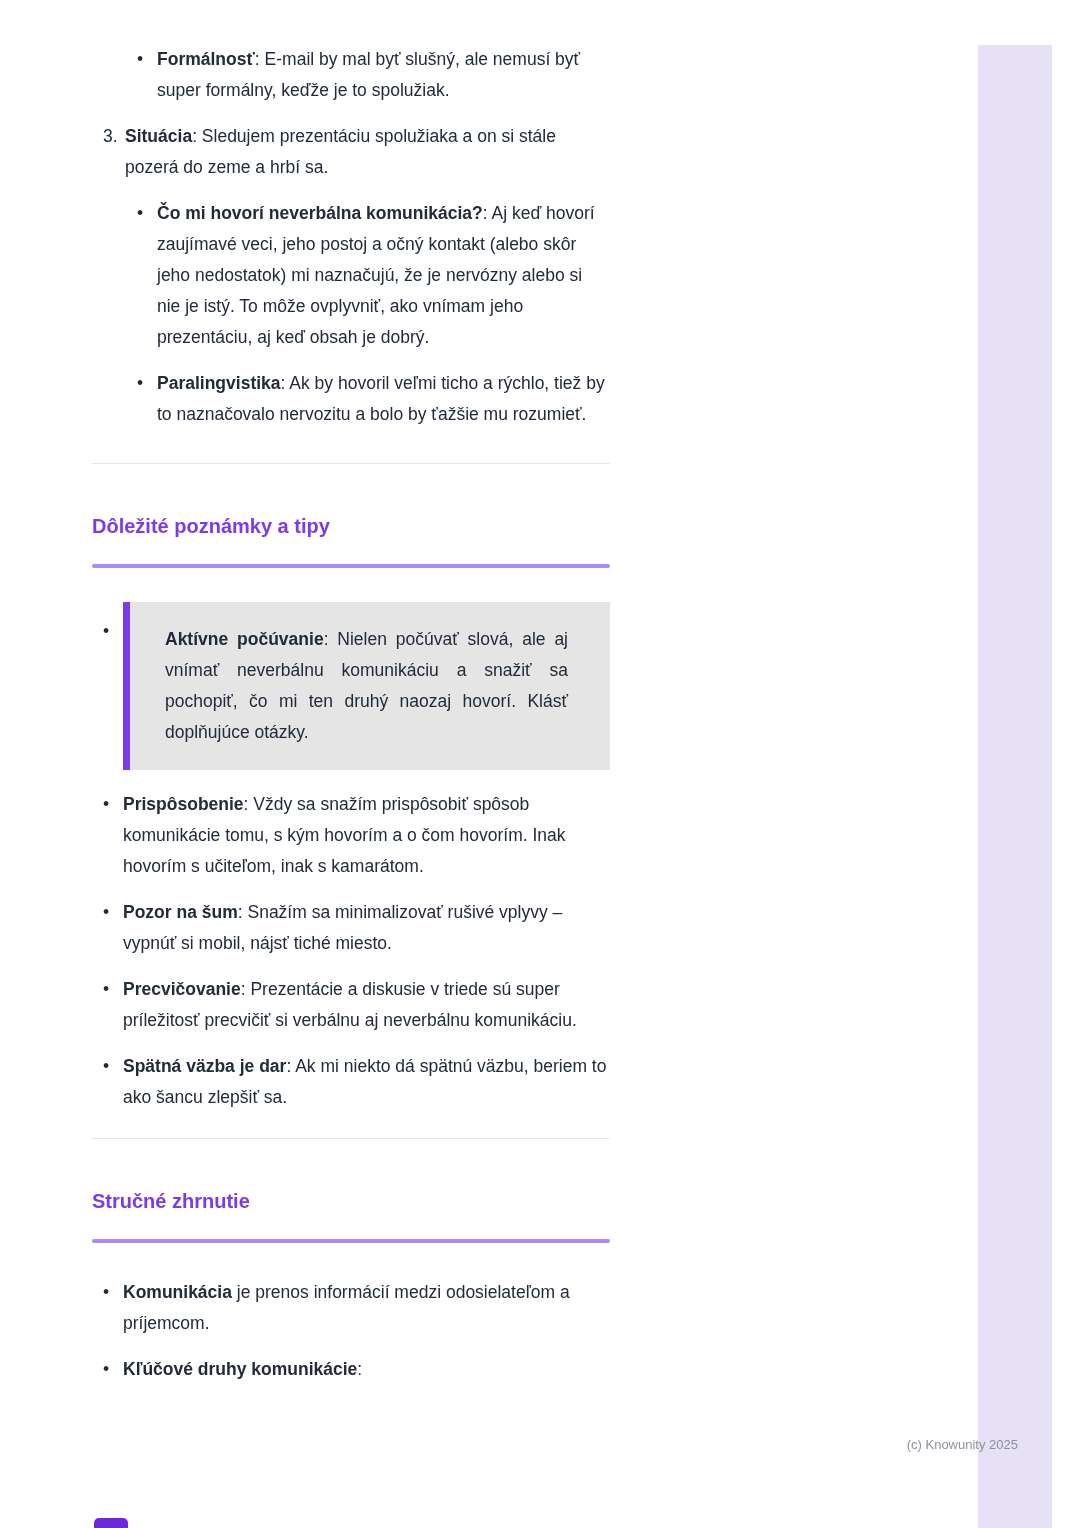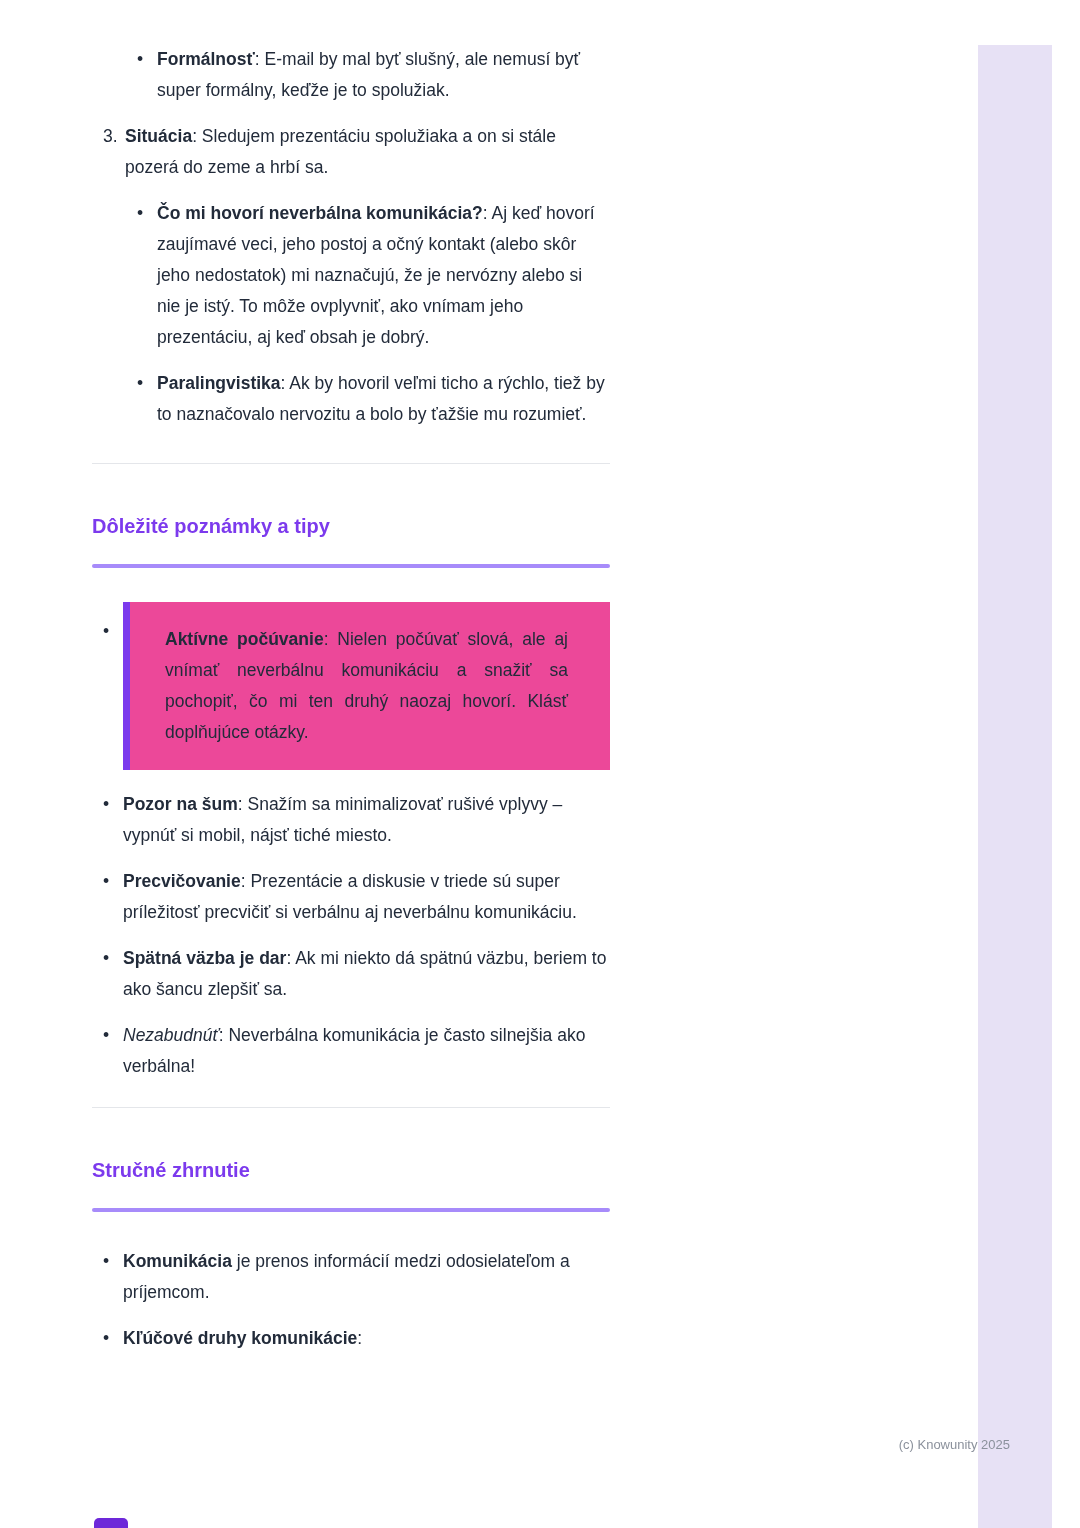--- a/index.html
+++ b/index.html
@@ -19,24 +19,24 @@
   .it{font-style:italic}
   .mt9{margin-top:9px}
   .mt10{margin-top:10px}
   .mt22{margin-top:34px}
   .divider{height:1px;background:#e4e6ea;margin-top:33px}
   .divider.d2{margin-top:25px}
   .h2{font-size:20px;line-height:40px;font-weight:700;color:#7c3aed;margin-top:42px}
   .hbar{height:4px;border-radius:2px;background:#a78bfa;margin-top:18px}
   .callout-row{margin-top:34px;margin-bottom:19px}
   .callout-row .dot{padding-top:14px}
-  .callout{flex:1;background:#ec4899;border-left:7px solid #7c3aed;
+  .callout{flex:1;background:#e5e5e5;border-left:7px solid #7c3aed;
            padding:22px 42px 22px 35px;text-align:justify}
   .intro{margin-top:19px}
-  .footer{position:absolute;top:1437px;right:70px;font-size:13px;line-height:16px;
+  .footer{position:absolute;top:1437px;right:62px;font-size:13px;line-height:16px;
           color:#8b919c;z-index:3}
   .side-strip{position:absolute;top:45px;right:28px;width:74px;height:1483px;
               background:#e7e1f5;z-index:1}
   .corner{position:absolute;left:94px;bottom:0;width:34px;height:10px;
           background:#6d28d9;border-radius:5px 5px 0 0;z-index:2}
 </style>
 </head>
 <body>
 
 <div class="side-strip"></div>
@@ -68,40 +68,40 @@
   <h2 class="h2">Dôležité poznámky a tipy</h2>
   <div class="hbar"></div>
 
   <div class="li sec callout-row">
     <span class="dot"></span>
     <div class="callout">
       <p class="txt"><span class="b">Aktívne počúvanie</span><span>: Nielen počúvať slová, ale aj vnímať neverbálnu komunikáciu a snažiť sa pochopiť, čo mi ten druhý naozaj hovorí. Klásť doplňujúce otázky.</span></p>
     </div>
   </div>
 
+  <div class="li sec">
+    <span class="dot"></span>
+    <p class="txt"><span class="b">Prispôsobenie</span><span>: Vždy sa snažím prispôsobiť spôsob komunikácie tomu, s kým hovorím a o čom hovorím. Inak hovorím s učiteľom, inak s kamarátom.</span></p>
+  </div>
 
   <div class="li sec">
     <span class="dot"></span>
     <p class="txt"><span class="b">Pozor na šum</span><span>: Snažím sa minimalizovať rušivé vplyvy – vypnúť si mobil, nájsť tiché miesto.</span></p>
   </div>
 
   <div class="li sec">
     <span class="dot"></span>
     <p class="txt"><span class="b">Precvičovanie</span><span>: Prezentácie a diskusie v triede sú super príležitosť precvičiť si verbálnu aj neverbálnu komunikáciu.</span></p>
   </div>
 
   <div class="li sec">
     <span class="dot"></span>
     <p class="txt"><span class="b">Spätná väzba je dar</span><span>: Ak mi niekto dá spätnú väzbu, beriem to ako šancu zlepšiť sa.</span></p>
   </div>
 
-  <div class="li sec">
-    <span class="dot"></span>
-    <p class="txt"><span class="it">Nezabudnúť</span><span>: Neverbálna komunikácia je často silnejšia ako verbálna!</span></p>
-  </div>
 
   <div class="divider d2"></div>
 
   <h2 class="h2">Stručné zhrnutie</h2>
   <div class="hbar"></div>
 
 
   <div class="li sec mt22">
     <span class="dot"></span>
     <p class="txt"><span class="b">Komunikácia</span><span> je prenos informácií medzi odosielateľom a príjemcom.</span></p>

